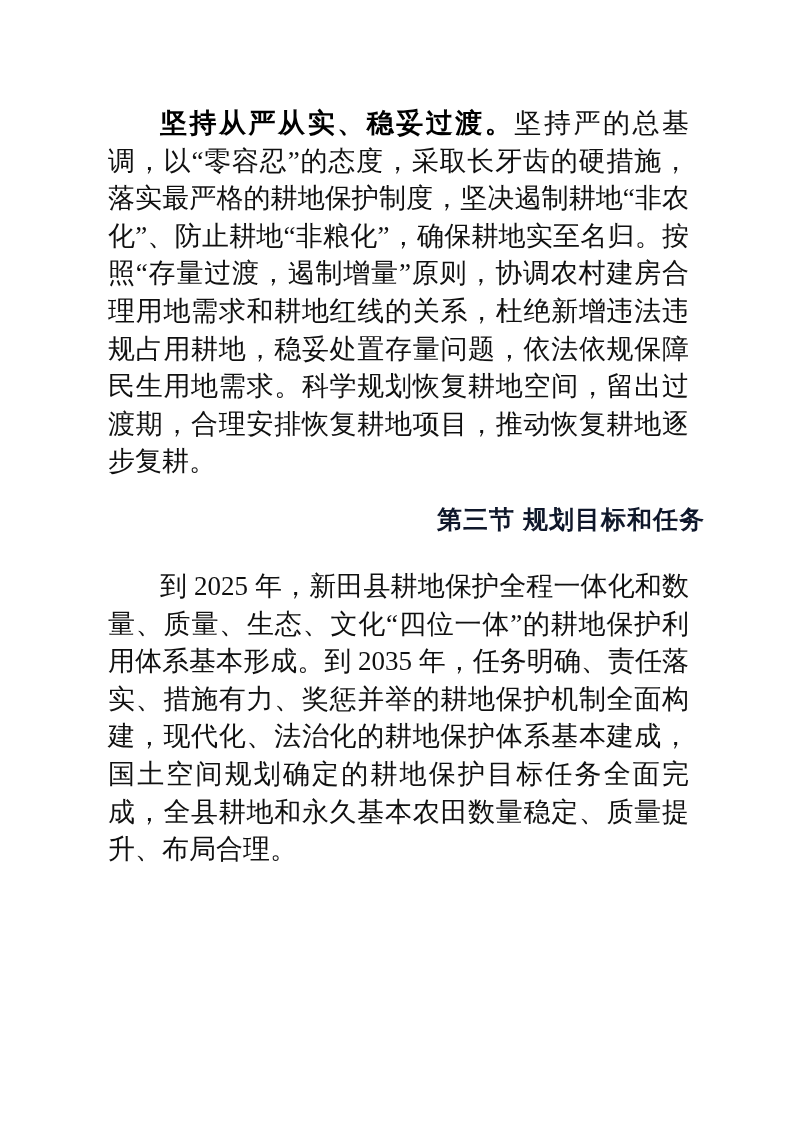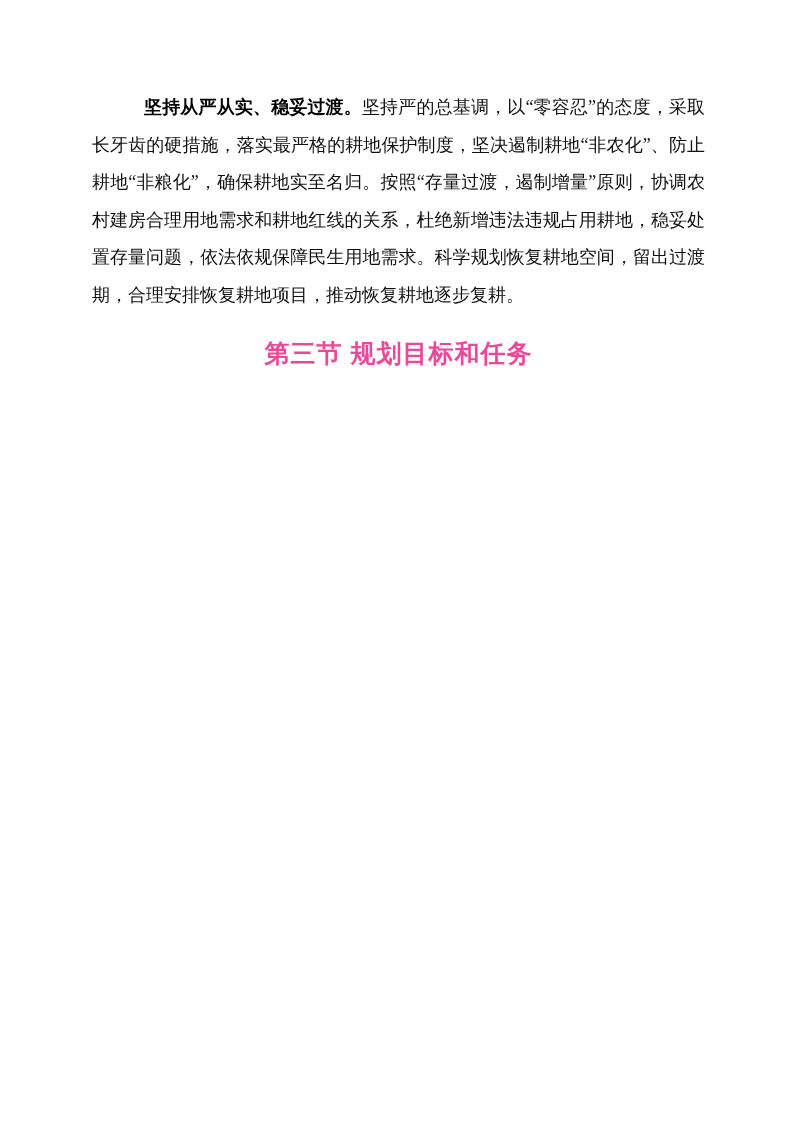--- a/index.html
+++ b/index.html
@@ -16,40 +16,40 @@
     color: #101010;
     overflow: hidden;
   }
   .content {
     position: absolute;
     left: 92px;
     top: 89px;
     width: 613px;
   }
   .para {
-    margin: 0;
-    font-size: 18px;
+    margin: 16px;
+    font-size: 27px;
     line-height: 37.6px;
     text-align: justify;
     text-indent: 52px;
     font-family: "Liberation Serif", serif;
   }
   .para .lead {
     font-weight: 700;
     color: #000000;
   }
   .heading {
     margin: 16px 0 27px 0;
     font-family: "Liberation Sans", sans-serif;
     font-size: 25px;
     font-weight: 700;
     line-height: 44px;
-    text-align: center;
+    text-align: right;
     text-indent: 0;
-    color: #ec4899;
+    color: #0f172a;
     letter-spacing: 1px;
   }
   .page-num {
     position: absolute;
     left: 0;
     top: 1034px;
     width: 100%;
     text-align: center;
     font-size: 15px;
     color: #101010;
@@ -61,16 +61,17 @@
 
 <div class="sheet">
   <div class="content">
 
     <p class="para"><strong class="lead">坚持从严从实、稳妥过渡。</strong><span>坚持严的总基调，以“零容忍”的态度，采取长牙齿的硬措施，落实最严格的耕地保护制度，坚决遏制耕地“非农化”、防止耕地“非粮化”，确保耕地实至名归。按照“存量过渡，遏制增量”原则，协调农村建房合理用地需求和耕地红线的关系，杜绝新增违法违规占用耕地，稳妥处置存量问题，依法依规保障民生用地需求。科学规划恢复耕地空间，留出过渡期，合理安排恢复耕地项目，推动恢复耕地逐步复耕。</span></p>
 
 
     <h2 class="heading">第三节 规划目标和任务</h2>
 
 
+    <p class="para"><span>到 2025 年，新田县耕地保护全程一体化和数量、质量、生态、文化“四位一体”的耕地保护利用体系基本形成。到 2035 年，任务明确、责任落实、措施有力、奖惩并举的耕地保护机制全面构建，现代化、法治化的耕地保护体系基本建成，国土空间规划确定的耕地保护目标任务全面完成，全县耕地和永久基本农田数量稳定、质量提升、布局合理。</span></p>
 
   </div>
 
 </div>
 
 </body></html>

